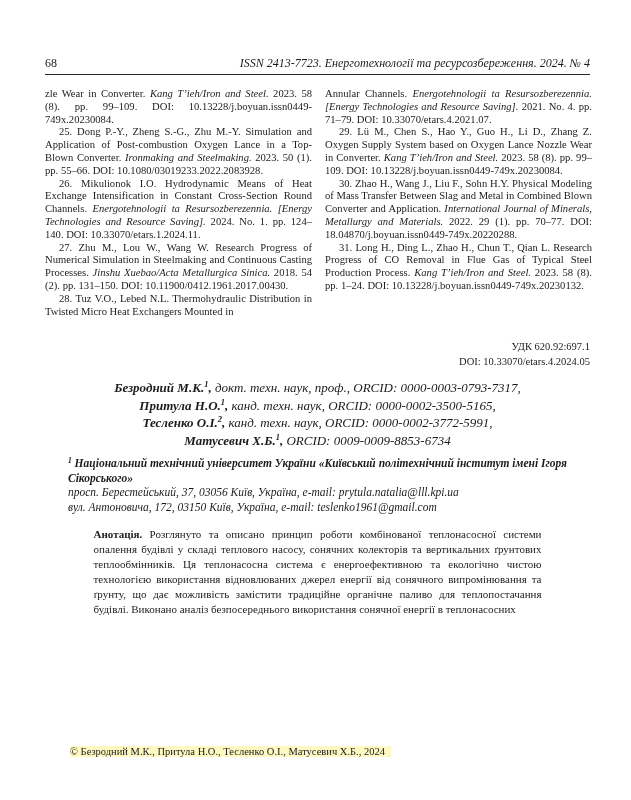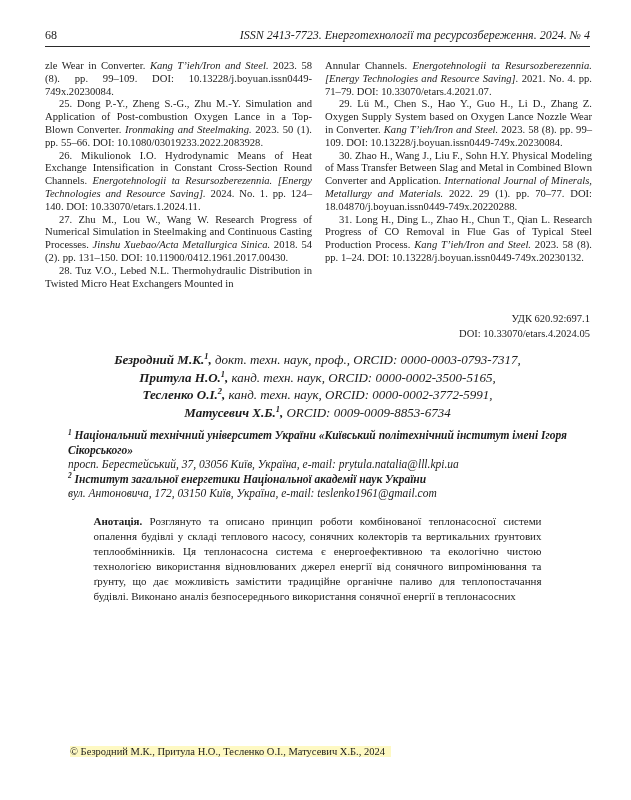--- a/index.html
+++ b/index.html
@@ -17,20 +17,21 @@
   .b { font-weight: bold; }
   .i { font-style: italic; margin-top: 48px; }
   sup { font-size: 0.65em; line-height: 0; }
 
   
   .runhead {
     display: flex; justify-content: space-between; align-items: baseline;
     font-size: 12px;
     border-bottom: 1px solid #2a2a2a;
     padding-bottom: 3px;
+    margin-top: 28px;
   }
   .runhead .pageno { font-style: normal; }
   .runhead .journal { font-style: italic; }
 
   
   .refs { display: flex; gap: 13px; margin-top: 13px; }
   .refcol { flex: 0 0 267px; width: 267px; }
   .ref {
     margin: 0;
     font-size: 10.6px; line-height: 12.8px;
@@ -123,21 +124,20 @@
   <div class="authors">
     <p class="author-line"><span class="b i">Безродний М.К.</span><sup class="b i">1</sup><span class="b i">, </span><span class="i">докт. техн. наук, проф., ORCID: 0000-0003-0793-7317,</span></p>
     <p class="author-line"><span class="b i">Притула Н.О.</span><sup class="b i">1</sup><span class="b i">, </span><span class="i">канд. техн. наук, ORCID: 0000-0002-3500-5165,</span></p>
     <p class="author-line"><span class="b i">Тесленко О.І.</span><sup class="b i">2</sup><span class="b i">, </span><span class="i">канд. техн. наук, ORCID: 0000-0002-3772-5991,</span></p>
     <p class="author-line"><span class="b i">Матусевич Х.Б.</span><sup class="b i">1</sup><span class="b i">, </span><span class="i">ORCID: 0009-0009-8853-6734</span></p>
   </div>
 
   <div class="affils">
     <p class="affil-line"><sup class="b i">1</sup><span class="b i"> Національний технічний університет України «Київський політехнічний інститут імені Ігоря Сікорського»</span></p>
     <p class="affil-line"><span class="i">просп. Берестейський, 37, 03056 Київ, Україна, e-mail: prytula.natalia@lll.kpi.ua</span></p>
-    <p class="affil-line"><sup class="b i">2</sup><span class="b i"> Інститут загальної енергетики Національної академії наук України</span></p>
     <p class="affil-line"><span class="i">вул. Антоновича, 172, 03150 Київ, Україна, e-mail: teslenko1961@gmail.com</span></p>
   </div>
 
 
   <p class="abstract"><span class="b">Анотація.</span><span> Розглянуто та описано принцип роботи комбінованої теплонасосної системи опалення будівлі у складі теплового насосу, сонячних колекторів та вертикальних ґрунтових теплообмінників. Ця теплонасосна система є енергоефективною та екологічно чистою технологією використання відновлюваних джерел енергії від сонячного випромінювання та ґрунту, що дає можливість замістити традиційне органічне паливо для теплопостачання будівлі. Виконано аналіз безпосереднього використання сонячної енергії в теплонасосних</span></p>
 
   <p class="copyright">© Безродний М.К., Притула Н.О., Тесленко О.І., Матусевич Х.Б., 2024</p>
 
 </div>
 

